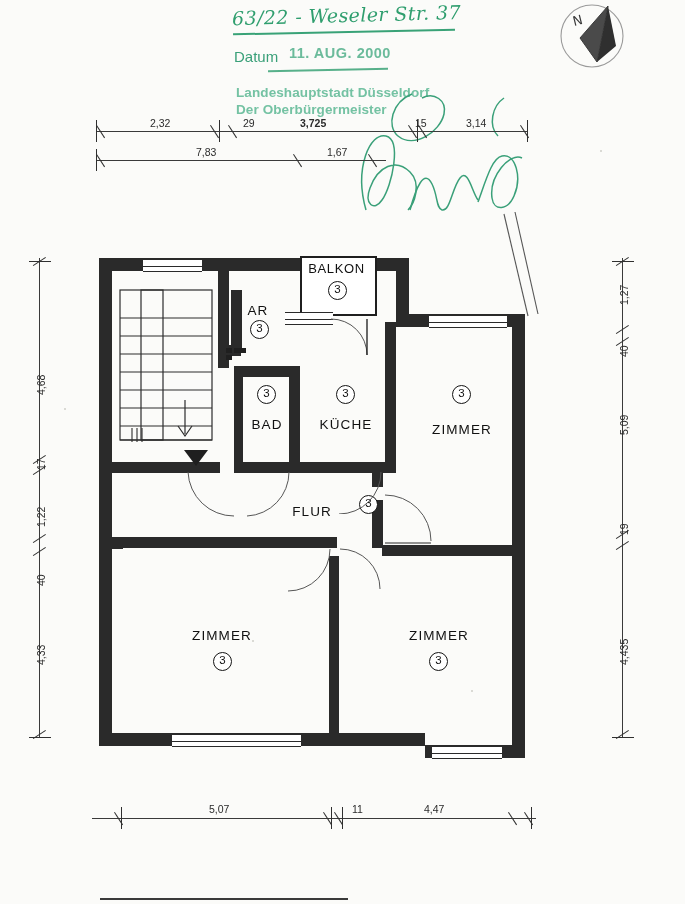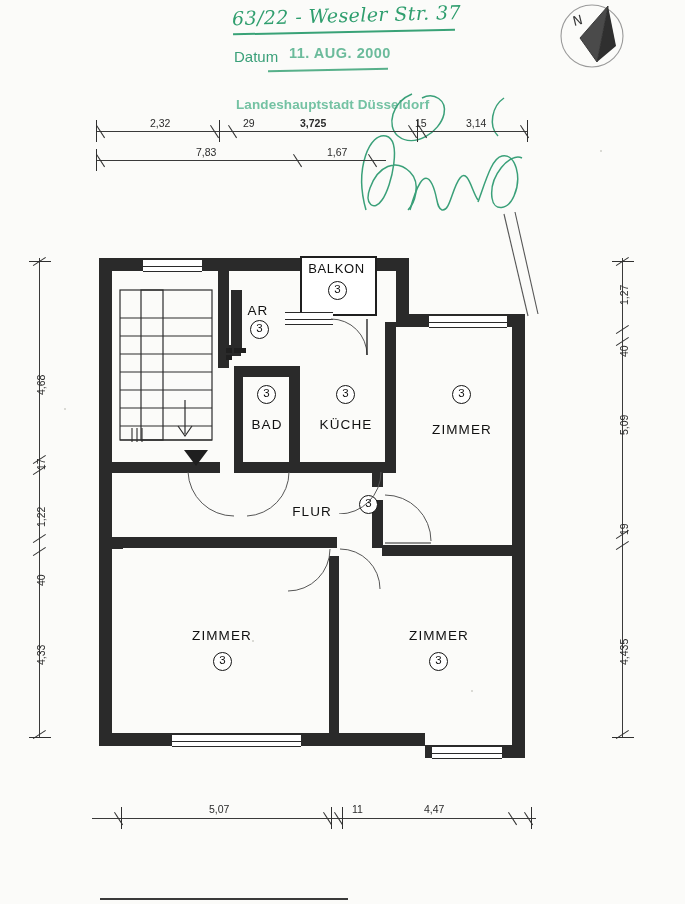--- a/index.html
+++ b/index.html
@@ -82,22 +82,23 @@
 
 <div class="page">
 
   <div class="hand" style="left:232px;top:4px;">63/22 - Weseler Str. 37</div>
   <div class="hand-underline" style="left:233px;top:31px;width:222px;"></div>
 
   <div class="stamp-label" style="left:234px;top:48px;">Datum</div>
   <div class="datestamp" style="left:289px;top:45px;">11. AUG. 2000</div>
   <div class="hand-underline" style="left:268px;top:69px;width:120px;opacity:.85;"></div>
 
-  <div class="stampblock" style="left:236px;top:96px;">
+  <div class="stampblock" style="left:236px;top:84px;">
     <div>Landeshauptstadt Düsseldorf</div>
+    <div>Der Oberbürgermeister</div>
   </div>
 
   <svg class="scribble" style="left:352px;top:92px;" width="190" height="125" viewBox="0 0 190 125">
     <g fill="none" stroke="#3aa079" stroke-width="1.5">
       <path d="M14,118 C2,76 18,40 34,44 C50,48 40,94 30,108 C22,120 12,112 18,96
                C26,74 44,66 58,80 C70,92 62,112 56,118"></path>
       <path d="M58,118 C64,96 72,76 80,92 C86,104 84,116 90,118 C98,120 100,96 108,86
                C116,76 120,100 126,108"></path>
       <path d="M126,110 C134,88 140,66 150,64 C164,61 170,86 162,104 C156,118 142,120 140,106
                C137,84 158,60 170,66"></path>

